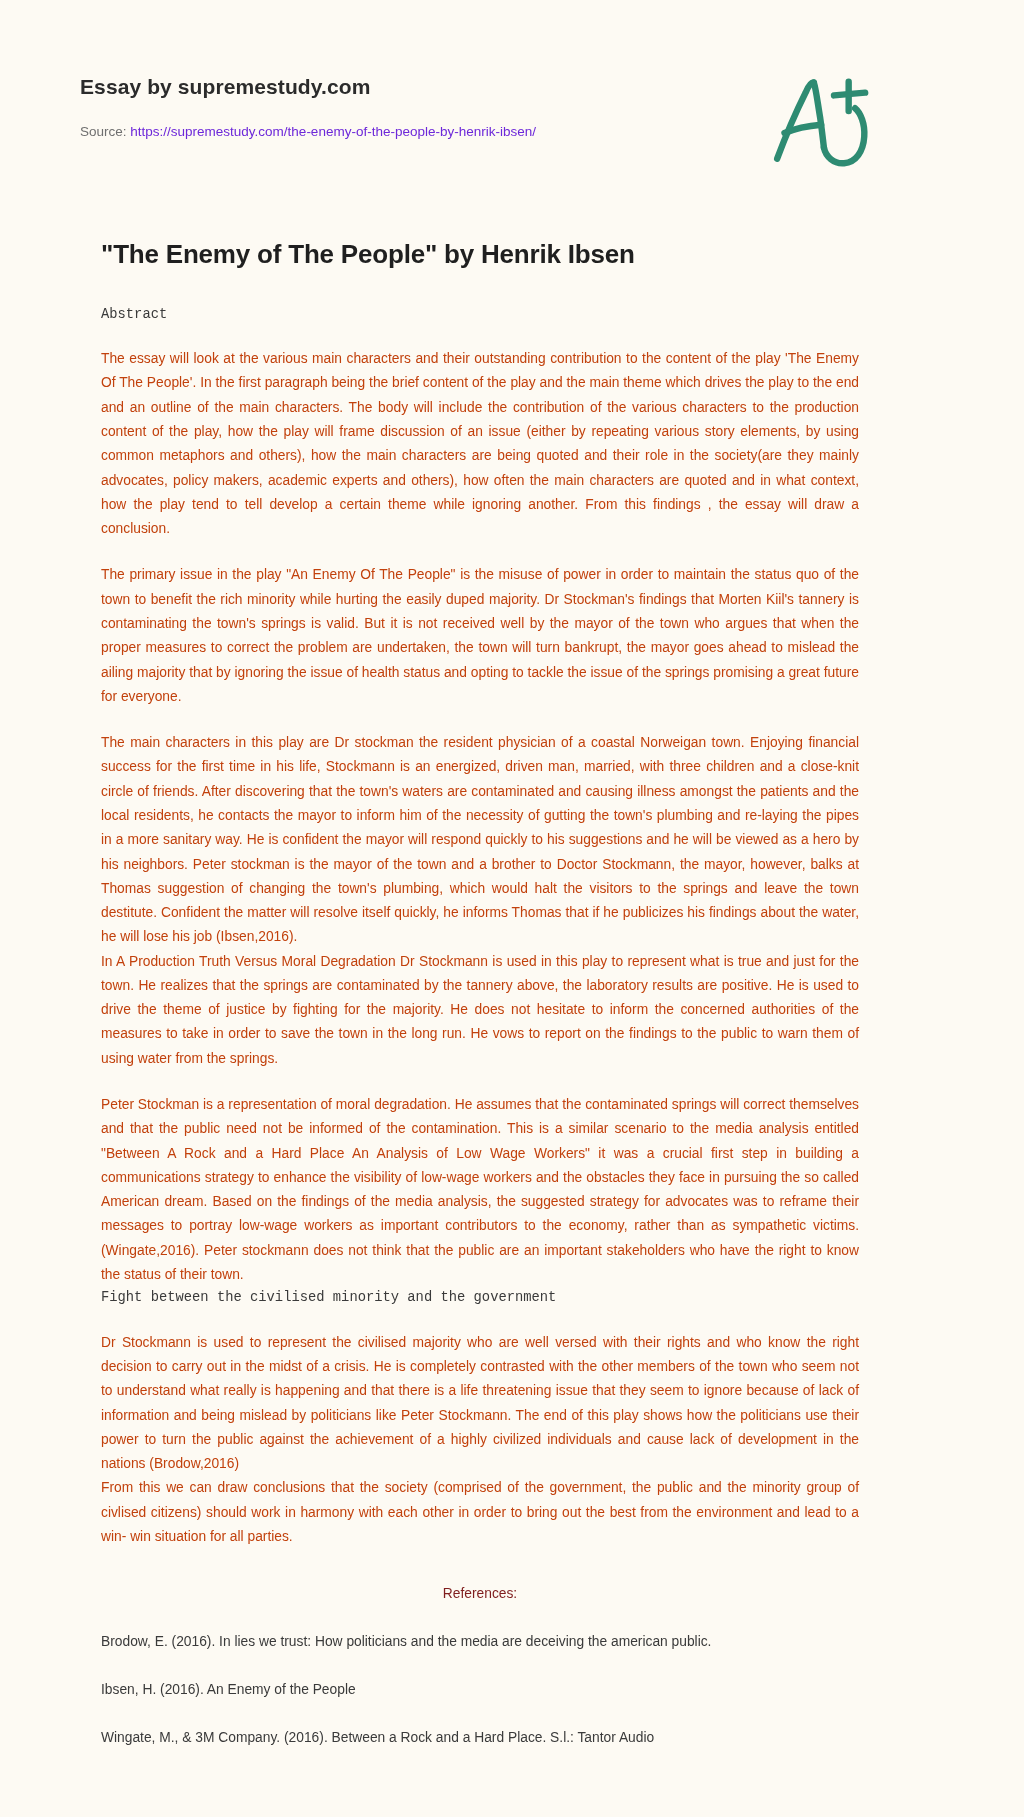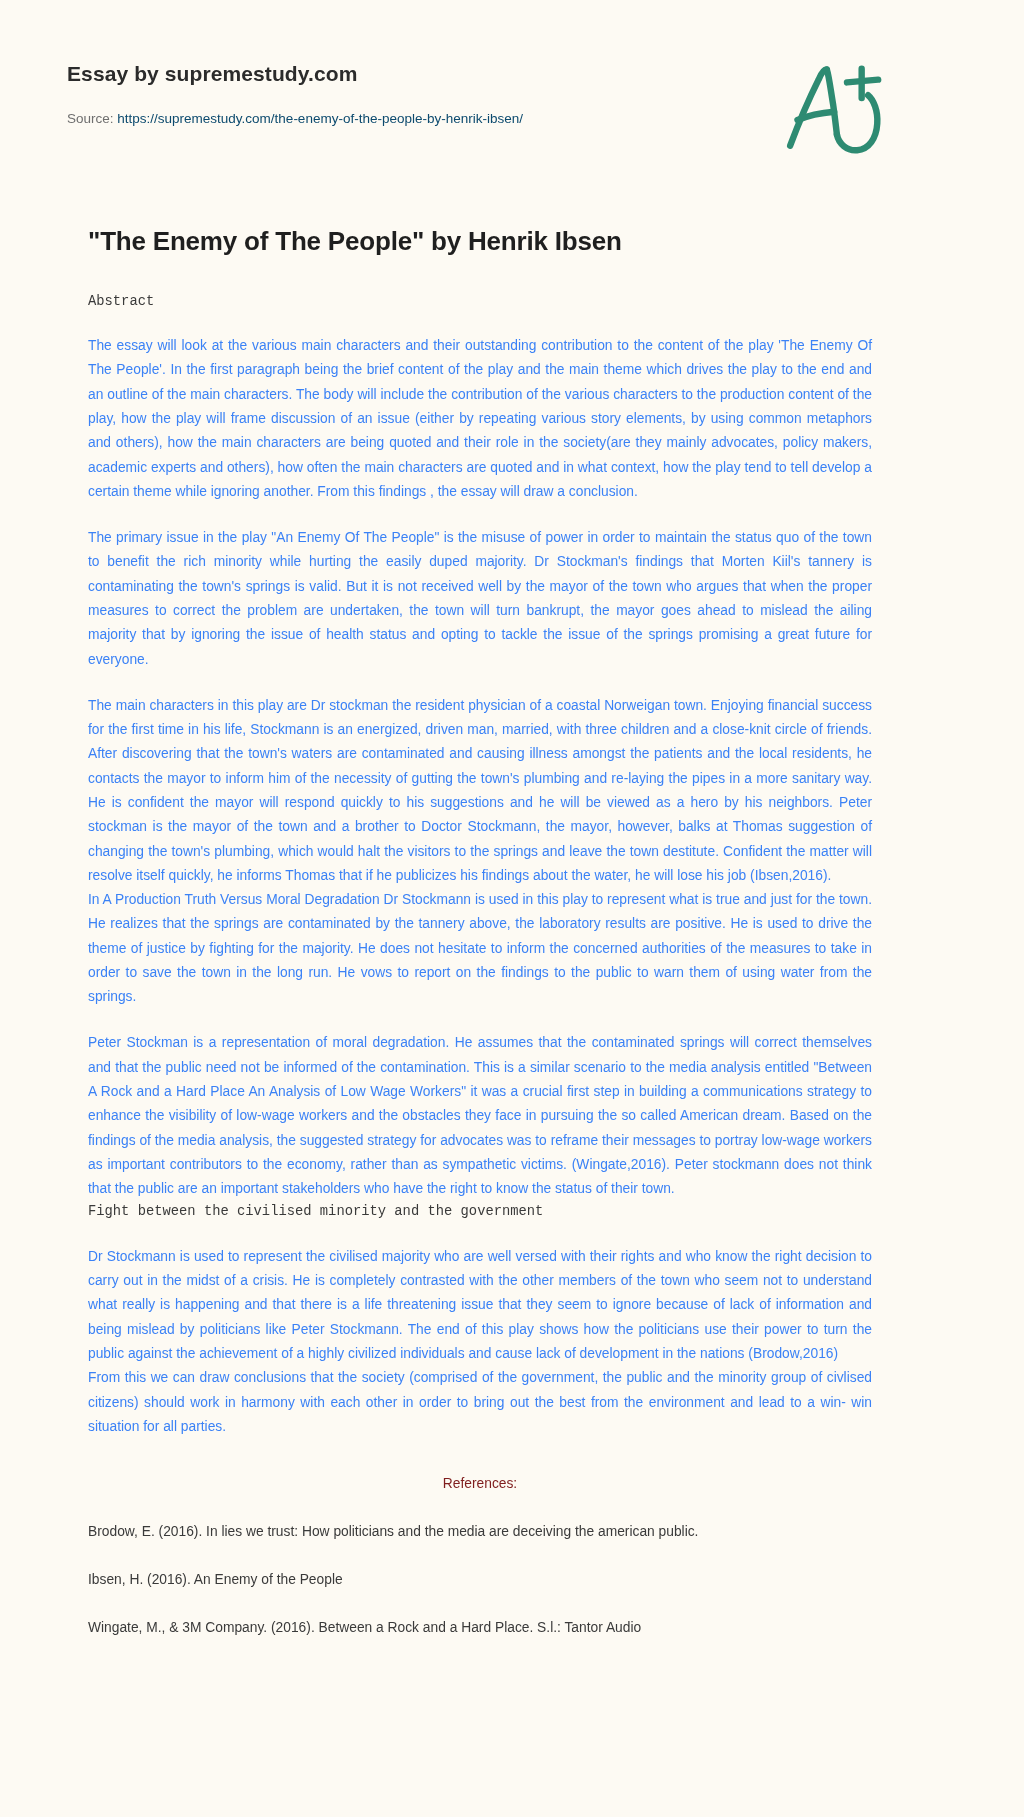--- a/index.html
+++ b/index.html
@@ -12,21 +12,21 @@
     min-height: 1817px;
     background: #fdfaf3;
     font-family: "Liberation Sans", sans-serif;
     color: #3a3a3a;
     -webkit-font-smoothing: antialiased;
   }
   .page {
     width: 960px;
     min-height: 1817px;
     box-sizing: border-box;
-    padding: 3px;
+    padding: 16px;
     position: relative;
     background: #fdfaf3;
   }
 
   
   .site-header {
     position: relative;
     padding: 58px 64px 0 64px;
     min-height: 130px;
     box-sizing: border-box;
@@ -42,21 +42,21 @@
   .source-line {
     margin-top: 24px;
     font-size: 13.5px;
     color: #6f6f6f;
     line-height: 1.3;
   }
   .source-label {
     color: #6f6f6f;
   }
   .source-url {
-    color: #0c4a6e;
+    color: #6d28d9;
     text-decoration: none;
   }
 
   .logo-mark {
     position: absolute;
     right: 66px;
     top: 54px;
     width: 110px;
     height: 104px;
   }
@@ -82,21 +82,21 @@
     font-size: 13.8px;
     line-height: 1.55;
     color: #3a3a3a;
     margin: 0 0 22px 0;
     text-align: left;
     font-family: Liberation Mono, monospace;
   }
   .para {
     font-size: 13.8px;
     line-height: 1.76;
-    color: #3b82f6;
+    color: #c2410c;
     margin: 0 0 22px 0;
     text-align: justify;
     text-justify: inter-word;
     hyphens: none;
   }
   .para:last-child { margin-bottom: 0; }
 
   .refs-heading {
     font-size: 13.8px;
     line-height: 1.6;

